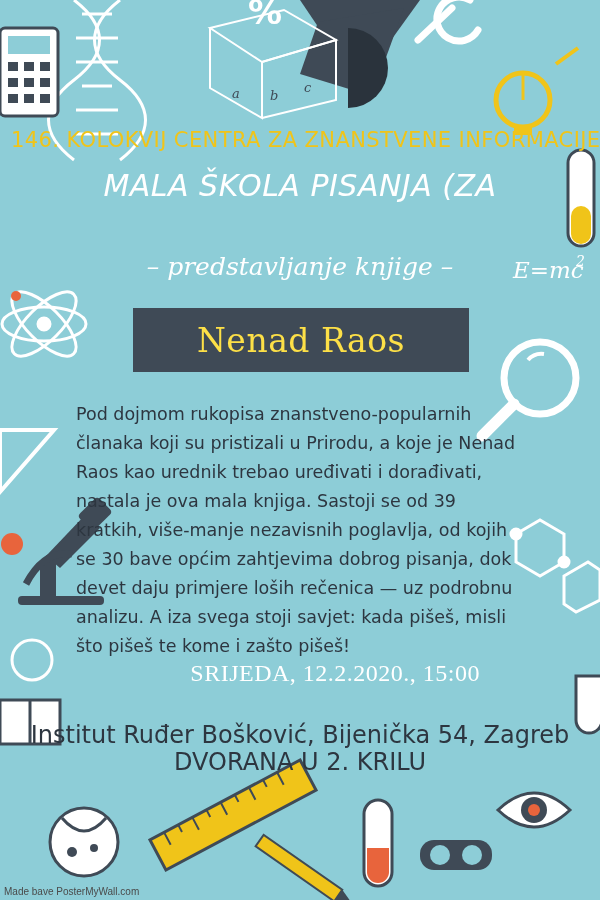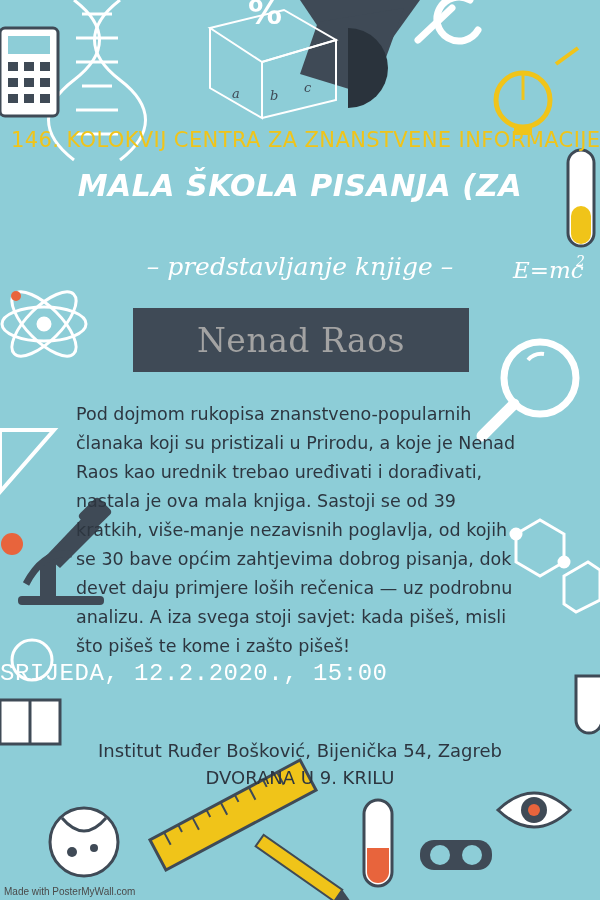--- a/index.html
+++ b/index.html
@@ -54,21 +54,21 @@
   }
 
   .title {
     position: absolute;
     top: 168px;
     left: 14px;
     width: 572px;
     text-align: center;
     color: #ffffff;
     font-style: italic;
-    font-weight: bold;
+    font-weight: normal;
     font-size: 30px;
     line-height: 36px;
     letter-spacing: 0.5px;
     font-family: "DejaVu Sans", sans-serif;
   }
 
   .subtitle {
     position: absolute;
     top: 252px;
     left: 0;
@@ -85,21 +85,21 @@
     top: 308px;
     left: 133px;
     width: 336px;
     height: 64px;
     background: #3f4a56;
     display: flex;
     align-items: center;
     justify-content: center;
   }
   .name-box .name {
-    color: #a3a3a3;
+    color: #fde047;
     font-size: 33px;
     font-family: "DejaVu Serif", serif;
     letter-spacing: 0.5px;
   }
 
   .body-text {
     position: absolute;
     top: 400px;
     left: 76px;
     width: 452px;
@@ -107,38 +107,37 @@
     font-size: 17.5px;
     line-height: 29px;
     font-family: "DejaVu Sans", sans-serif;
   }
 
   .datetime {
     position: absolute;
     top: 660px;
     left: 0;
     width: 480px;
-    text-align: left;
+    text-align: right;
     color: #ffffff;
     font-size: 24px;
     letter-spacing: 0.5px;
-    font-family: Liberation Mono, monospace;
+    font-family: Liberation Serif, serif;
   }
 
   .venue {
     position: absolute;
     top: 722px;
     left: 0;
     width: 600px;
     text-align: center;
     color: #2d3640;
-    font-size: 18px;
+    font-size: 24px;
     line-height: 27px;
     font-family: "DejaVu Sans", sans-serif;
-    margin-top: 15px;
   }
 
   .credit {
     position: absolute;
     left: 4px;
     bottom: 3px;
     color: #4a4a4a;
     font-size: 10px;
     font-family: "Liberation Sans", sans-serif;
     z-index: 9;
@@ -317,19 +316,19 @@
     <div class="name-box">
       <span class="name">Nenad Raos</span>
     </div>
 
     <div class="body-text">Pod dojmom rukopisa znanstveno-popularnih članaka koji su pristizali u Prirodu, a koje je Nenad Raos kao urednik trebao uređivati i dorađivati, nastala je ova mala knjiga. Sastoji se od 39 kratkih, više-manje nezavisnih poglavlja, od kojih se 30 bave općim zahtjevima dobrog pisanja, dok devet daju primjere loših rečenica — uz podrobnu analizu. A iza svega stoji  savjet: kada pišeš, misli što pišeš te kome i zašto pišeš!</div>
 
     <div class="datetime">SRIJEDA, 12.2.2020., 15:00</div>
 
     <div class="venue">
       <div>Institut Ruđer Bošković, Bijenička 54, Zagreb</div>
-      <div>DVORANA U 9. KRILU</div>
+      <div>DVORANA U 2. KRILU</div>
     </div>
 
   </div>
 
-  <div class="credit">Made with PosterMyWall.com</div>
+  <div class="credit">Made bave PosterMyWall.com</div>
 </div>
 
 </body></html>

